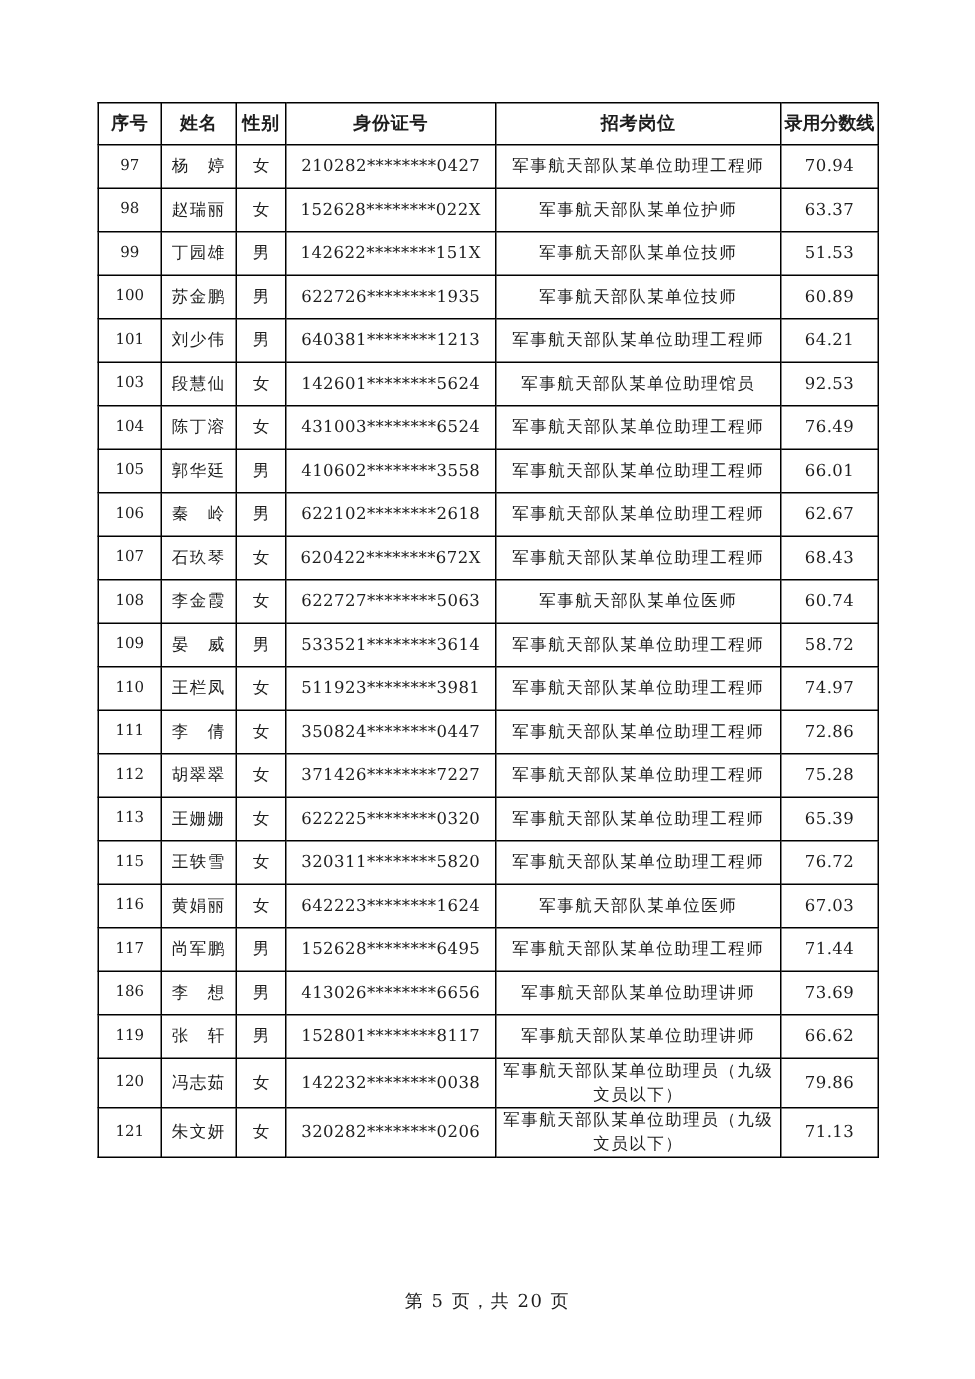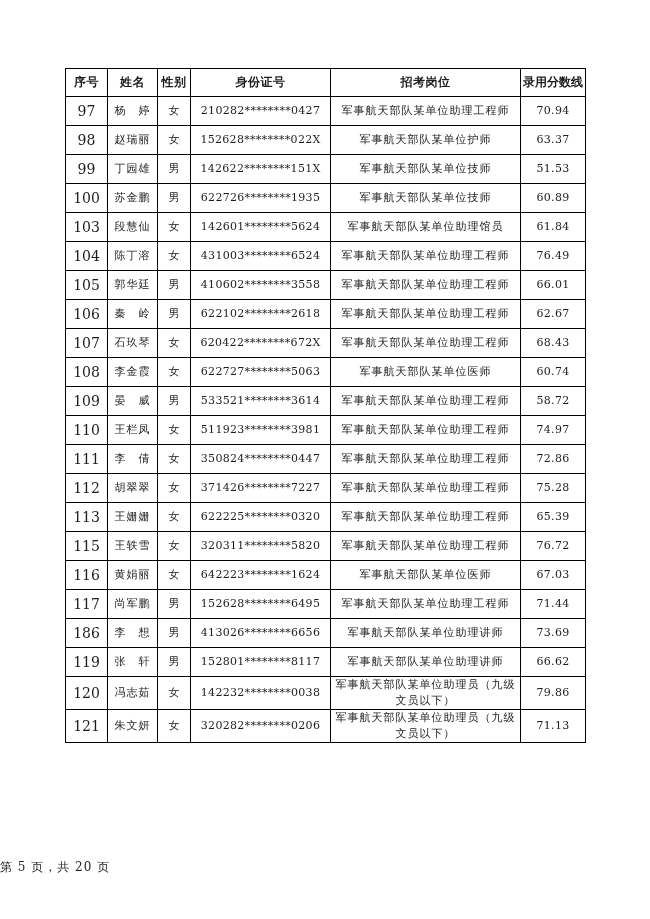--- a/index.html
+++ b/index.html
@@ -43,31 +43,32 @@
     font-size: 12px;
     height: 27px;
     letter-spacing: 0.5px;
   }
   .score-table th.h5 { letter-spacing: 0; }
   .score-table td {
     font-size: 11px;
     height: 28px;
     line-height: 1.45;
   }
-  .score-table td.col0 { font-size: 14px; }
+  .score-table td.col0 { font-size: 10px; }
   .score-table td.col1 { letter-spacing: 1px; }
   .score-table td.col2 { letter-spacing: 0; }
   .score-table td.col3 { white-space: nowrap; letter-spacing: 0.3px; }
   .score-table td.col4 { letter-spacing: 1px; }
   .score-table td.col5 { letter-spacing: 0.3px; }
   .footer {
     position: absolute;
     top: 859px;
     left: 0;
     width: 650px;
+    text-align: center;
     font-size: 12px;
     letter-spacing: 1px;
     color: #1d1d1d;
   }
 </style>
 </head>
 <body>
 
 <div class="page">
   <table class="score-table">
@@ -116,26 +117,34 @@
         </tr>
         <tr>
           <td class="col0">100</td>
           <td class="col1">苏金鹏</td>
           <td class="col2">男</td>
           <td class="col3">622726********1935</td>
           <td class="col4">军事航天部队某单位技师</td>
           <td class="col5">60.89</td>
         </tr>
         <tr>
+          <td class="col0">101</td>
+          <td class="col1">刘少伟</td>
+          <td class="col2">男</td>
+          <td class="col3">640381********1213</td>
+          <td class="col4">军事航天部队某单位助理工程师</td>
+          <td class="col5">64.21</td>
+        </tr>
+        <tr>
           <td class="col0">103</td>
           <td class="col1">段慧仙</td>
           <td class="col2">女</td>
           <td class="col3">142601********5624</td>
           <td class="col4">军事航天部队某单位助理馆员</td>
-          <td class="col5">61.84</td>
+          <td class="col5">92.53</td>
         </tr>
         <tr>
           <td class="col0">104</td>
           <td class="col1">陈丁溶</td>
           <td class="col2">女</td>
           <td class="col3">431003********6524</td>
           <td class="col4">军事航天部队某单位助理工程师</td>
           <td class="col5">76.49</td>
         </tr>
         <tr>

